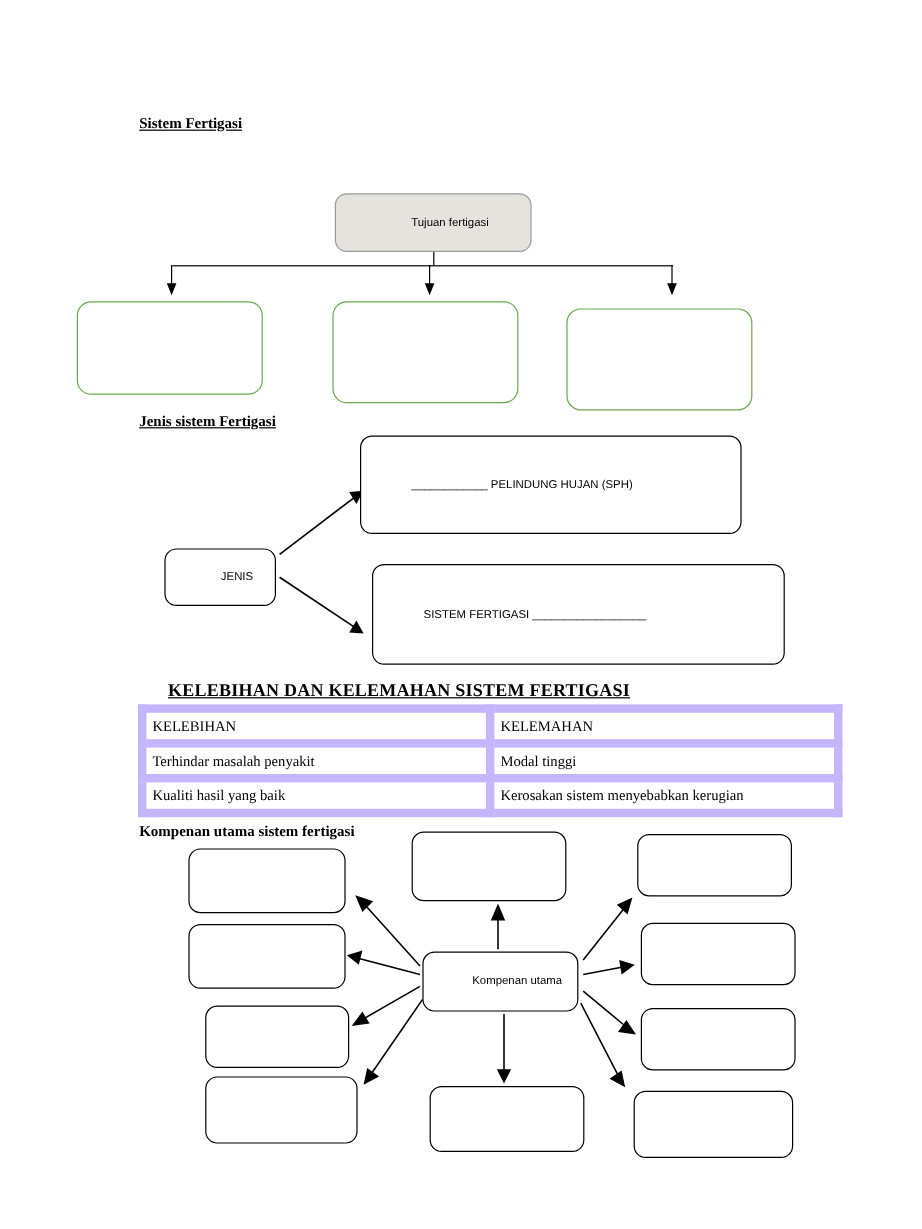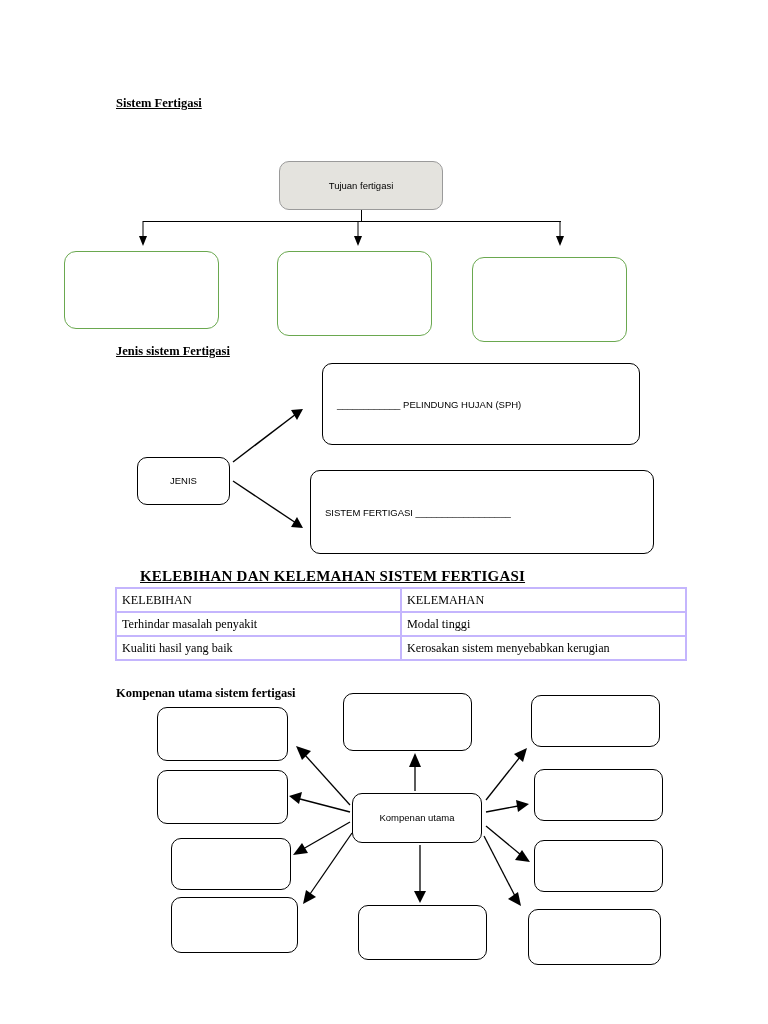--- a/index.html
+++ b/index.html
@@ -54,20 +54,21 @@
 
   
   .box {
     box-sizing: border-box;
     border: 1px solid #000;
     border-radius: 10px;
     display: flex;
     align-items: center;
     justify-content: center;
     background: #ffffff;
+    padding-left: 28px;
   }
   .box-green {
     border: 1px solid #6aa84f;
     border-radius: 12px;
     background: #ffffff;
   }
   .box-shaded {
     border: 1px solid #9a9a9a;
     border-radius: 10px;
     background: #e4e3de;
@@ -100,21 +101,21 @@
   }
 
   
   table.kk {
     position: absolute;
     border-collapse: collapse;
     font-family: "Liberation Serif", serif;
     font-size: 12.2px;
   }
   table.kk td {
-    border: 2px solid #c4b5fd;
+    border: 7px solid #c4b5fd;
     padding: 2px 5px 2px 5px;
     vertical-align: middle;
     height: 18px;
     margin-left: 41px;
   }
   table.kk td.c1 { width: 273px; }
   table.kk td.c2 { width: 273px; }
 </style>
 </head>
 <body>
@@ -159,21 +160,21 @@
 
   <svg class="arrows" width="768" height="1024">
 
     <line x1="233" y1="462" x2="296" y2="414" stroke="#000" stroke-width="1.4"></line>
     <polygon points="303,409 291,410 297,420" fill="#000"></polygon>
 
     <line x1="233" y1="481" x2="296" y2="523" stroke="#000" stroke-width="1.4"></line>
     <polygon points="303,528 291,527 297,517" fill="#000"></polygon>
   </svg>
 
-  <div class="abs box" style="left:322px; top:363px; width:318px; height:82px;">
+  <div class="abs box" style="left:300px; top:363px; width:318px; height:82px;">
     <span class="box-label-left" style="padding-left:14px;">____________  PELINDUNG HUJAN (SPH)</span>
   </div>
 
   <div class="abs box" style="left:310px; top:470px; width:344px; height:84px;">
     <span class="box-label-left" style="padding-left:14px;">SISTEM FERTIGASI __________________</span>
   </div>
 
   <div class="abs heading-lg" style="left:116px; top:568px;">KELEBIHAN DAN KELEMAHAN SISTEM FERTIGASI</div>
 
   <table class="kk" style="left:115px; top:587px;">

